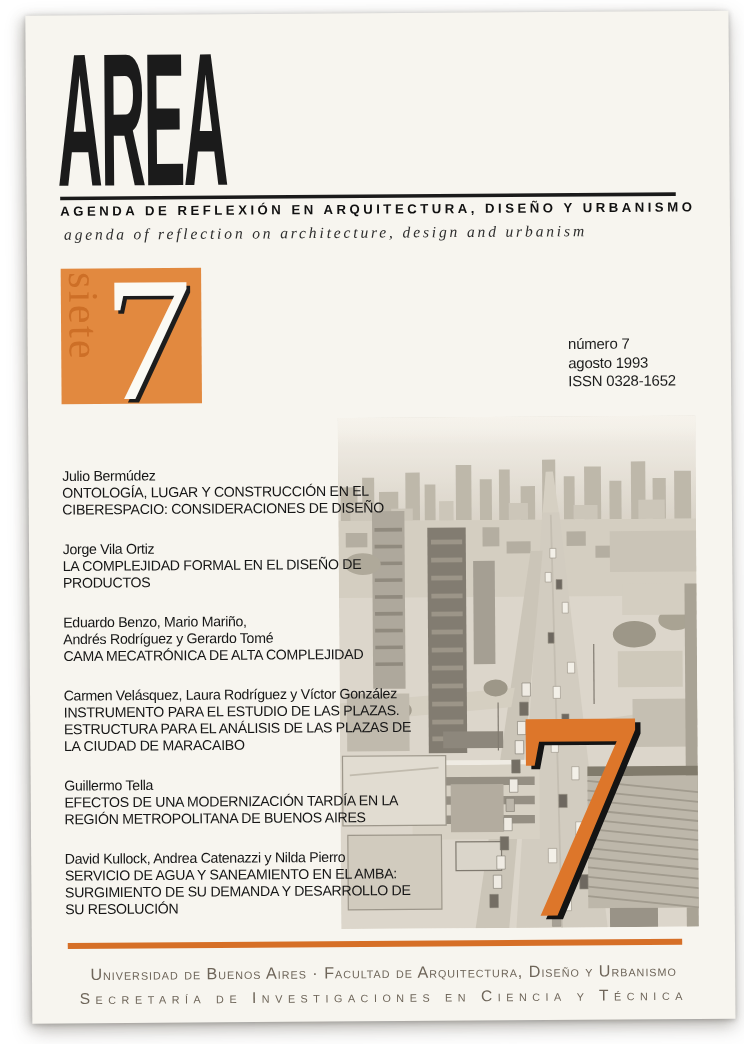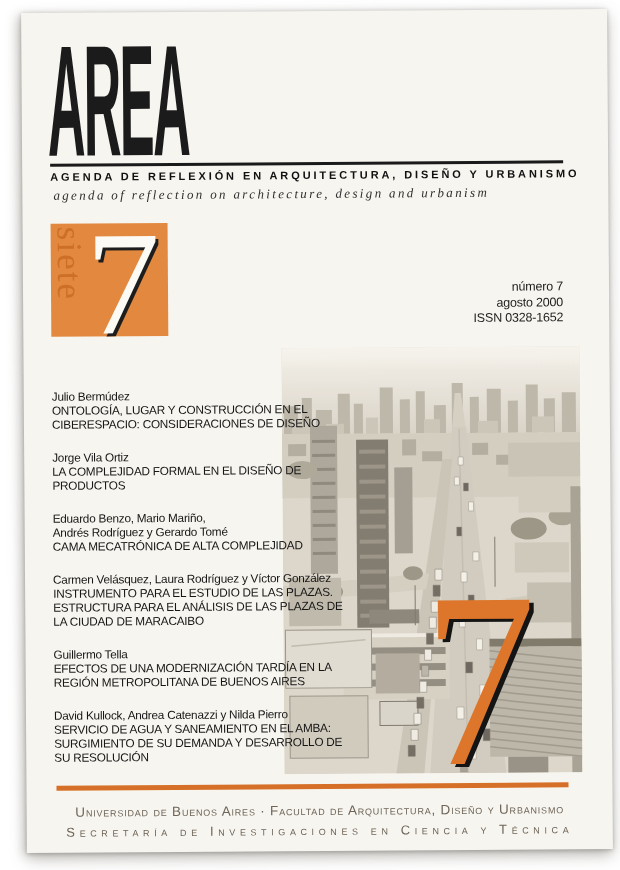--- a/index.html
+++ b/index.html
@@ -42,21 +42,21 @@
     letter-spacing:2px;color:#cd6f27;
   }
   .box-seven{
     position:absolute;right:8px;top:-14px;
     font-family:"Liberation Serif",serif;font-size:148px;line-height:1;
     color:#fbfaf4;text-shadow:3px 3px 0 #1d1d1d;
   }
 
   
   .issue-info{
-    right:46px;top:270px;text-align:right;
+    right:46px;top:270px;
     font-size:12.5px;line-height:15.5px;letter-spacing:-0.2px;color:#1d1d1d;
   }
 
   
   .articles{left:28px;top:377px;width:304px;z-index:3;}
   .entry{margin:0 0 19px 0;}
   .authors,.title{
     white-space:pre-line;margin:0;
     font-size:11.8px;line-height:14px;letter-spacing:-0.25px;color:#161616;
   }
@@ -92,21 +92,21 @@
   <div class="abs tagline-es">AGENDA DE REFLEXIÓN EN ARQUITECTURA, DISEÑO Y URBANISMO</div>
   <div class="abs tagline-en">agenda of reflection on architecture, design and urbanism</div>
 
   <div class="abs issue-box">
     <div class="siete">siete</div>
     <div class="box-seven">7</div>
   </div>
 
   <div class="abs issue-info">
     <div>número 7</div>
-    <div>agosto 2000</div>
+    <div>agosto 1993</div>
     <div>ISSN 0328-1652</div>
   </div>
 
   <div class="abs photo">
     <svg width="298" height="426" viewBox="0 0 298 426" xmlns="http://www.w3.org/2000/svg">
       <defs>
         <linearGradient id="sky" x1="0" y1="0" x2="0" y2="1">
           <stop offset="0" stop-color="#f5f2ec"></stop>
           <stop offset="1" stop-color="#d6d0c5"></stop>
         </linearGradient>

